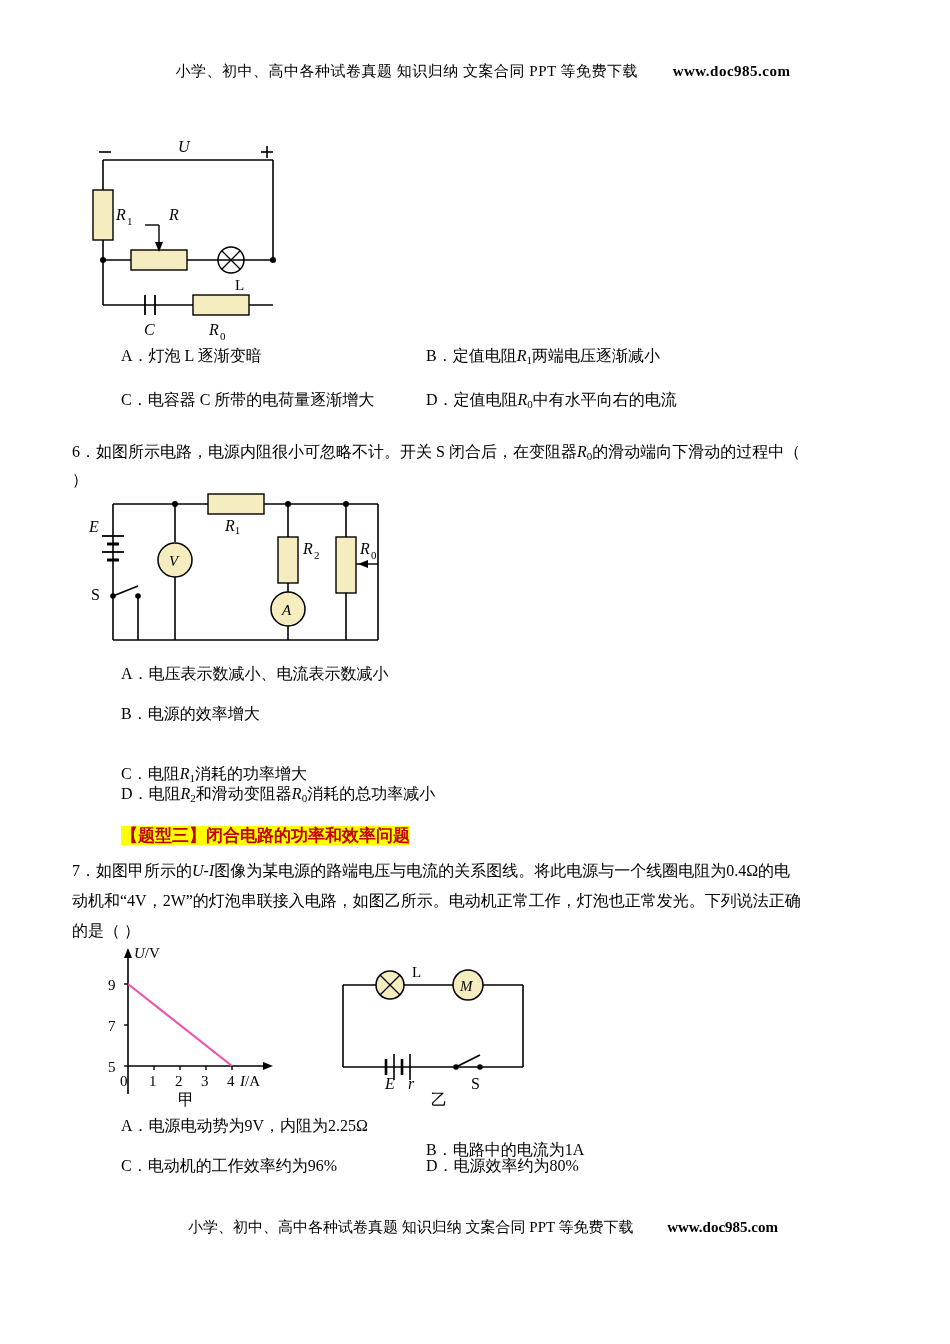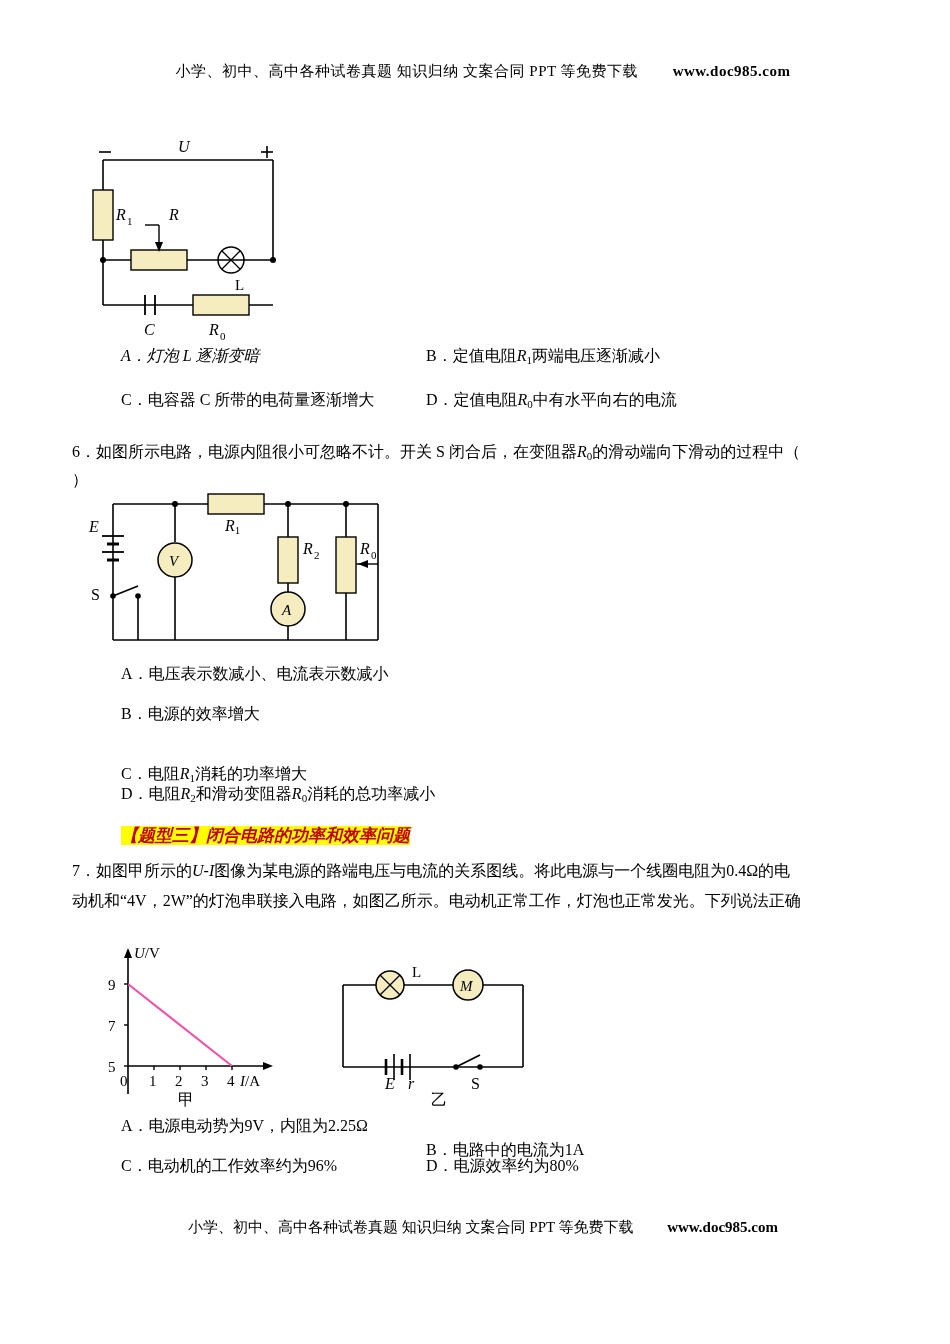--- a/index.html
+++ b/index.html
@@ -29,21 +29,21 @@
   .ftr .url{font-weight:bold;}
 
   .opt-row{position:absolute;font-size:16px;}
   .opt-row .lbl{font-family:"Liberation Serif", serif;}
   .sub{font-size:11px;vertical-align:-3px;}
   .ital{font-style:italic;font-family:"Liberation Serif",serif;}
 
   .qtext{position:absolute;font-size:16px;line-height:38px;}
 
   .sectionbar{
-    position:absolute;left:113px;top:824px;width:790px;height:26px;font-style:italic;
+    position:absolute;left:113px;top:824px;width:790px;height:26px;
   }
   .sectionbar .bartext{
     font-size:17px;font-weight:bold;color:#c00000;
     font-family:"Liberation Sans", sans-serif;
   }
   .sectionbar .bartext .yel{background:#ffff00;}
 
   svg{display:block;}
   .fig{position:absolute;}
 </style>
@@ -100,21 +100,21 @@
       <text x="33" y="90" font-family="Liberation Serif, serif" font-size="16" font-style="italic">R</text>
       <text x="44" y="95" font-family="Liberation Serif, serif" font-size="11">1</text>
       <text x="86" y="90" font-family="Liberation Serif, serif" font-size="16" font-style="italic">R</text>
       <text x="152" y="160" font-family="Liberation Serif, serif" font-size="15">L</text>
       <text x="61" y="205" font-family="Liberation Serif, serif" font-size="16" font-style="italic">C</text>
       <text x="126" y="205" font-family="Liberation Serif, serif" font-size="16" font-style="italic">R</text>
       <text x="137" y="210" font-family="Liberation Serif, serif" font-size="11">0</text>
     </svg>
   </div>
 
-  <div class="opt-row" style="left:113px;top:346px;font-style:italic;">
+  <div class="opt-row" style="left:113px;top:346px;">
     <span class="lbl">A．</span><span>灯泡 L 逐渐变暗</span>
   </div>
   <div class="opt-row" style="left:418px;top:346px;">
     <span class="lbl">B．</span><span>定值电阻</span><span class="ital">R</span><span class="sub">1</span><span>两端电压逐渐减小</span>
   </div>
   <div class="opt-row" style="left:113px;top:390px;">
     <span class="lbl">C．</span><span>电容器 C 所带的电荷量逐渐增大</span>
   </div>
   <div class="opt-row" style="left:418px;top:390px;text-align:center;">
     <span class="lbl">D．</span><span>定值电阻</span><span class="ital">R</span><span class="sub">0</span><span>中有水平向右的电流</span>
@@ -202,20 +202,23 @@
   <div class="sectionbar">
     <span class="bartext"><span class="yel">【题型三】</span><span class="yel">闭合电路的功率和效率问题</span></span>
   </div>
 
   <div class="qtext" style="left:64px;top:852px;width:850px;">
     <span>7．</span><span>如图甲所示的</span><span class="ital">U-I</span><span>图像为某电源的路端电压与电流的关系图线。将此电源与一个线圈电阻为0.4Ω的电</span>
   </div>
   <div class="qtext" style="left:64px;top:882px;width:850px;">
     <span>动机和“4V，2W”的灯泡串联接入电路，如图乙所示。电动机正常工作，灯泡也正常发光。下列说法正确</span>
   </div>
+  <div class="qtext" style="left:64px;top:912px;width:850px;">
+    <span>的是（     ）</span>
+  </div>
 
   <div class="fig" style="left:72px;top:944px;text-align:center;">
     <svg width="230" height="160" viewBox="0 0 230 160">
 
       <line x1="48" y1="150" x2="48" y2="12" stroke="#000" stroke-width="1.6"></line>
       <polygon points="48,4 44,14 52,14" fill="#000"></polygon>
 
       <line x1="48" y1="122" x2="185" y2="122" stroke="#000" stroke-width="1.6"></line>
       <polygon points="193,122 183,118 183,126" fill="#000"></polygon>
 

